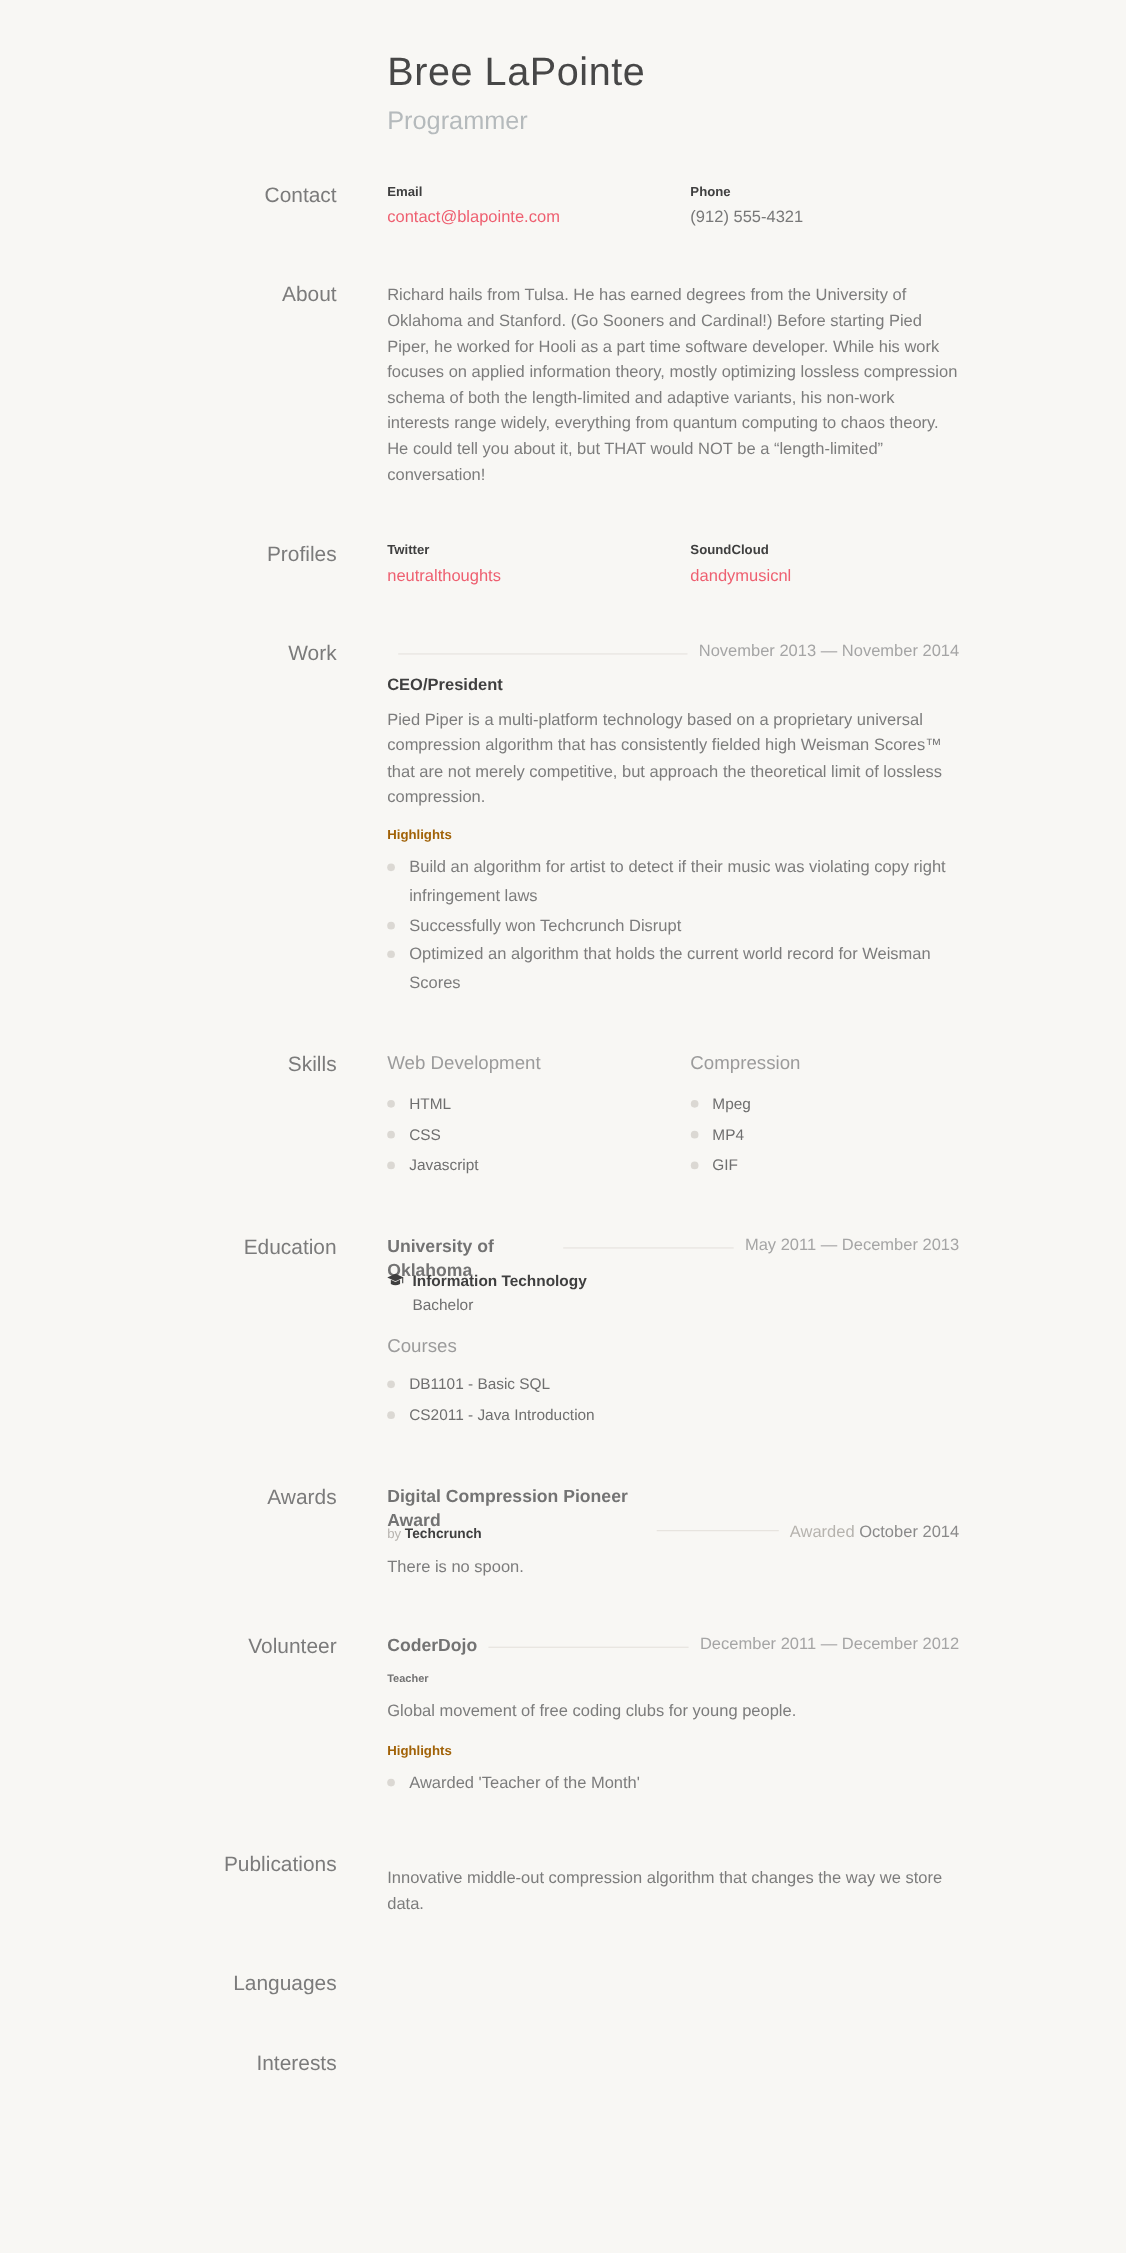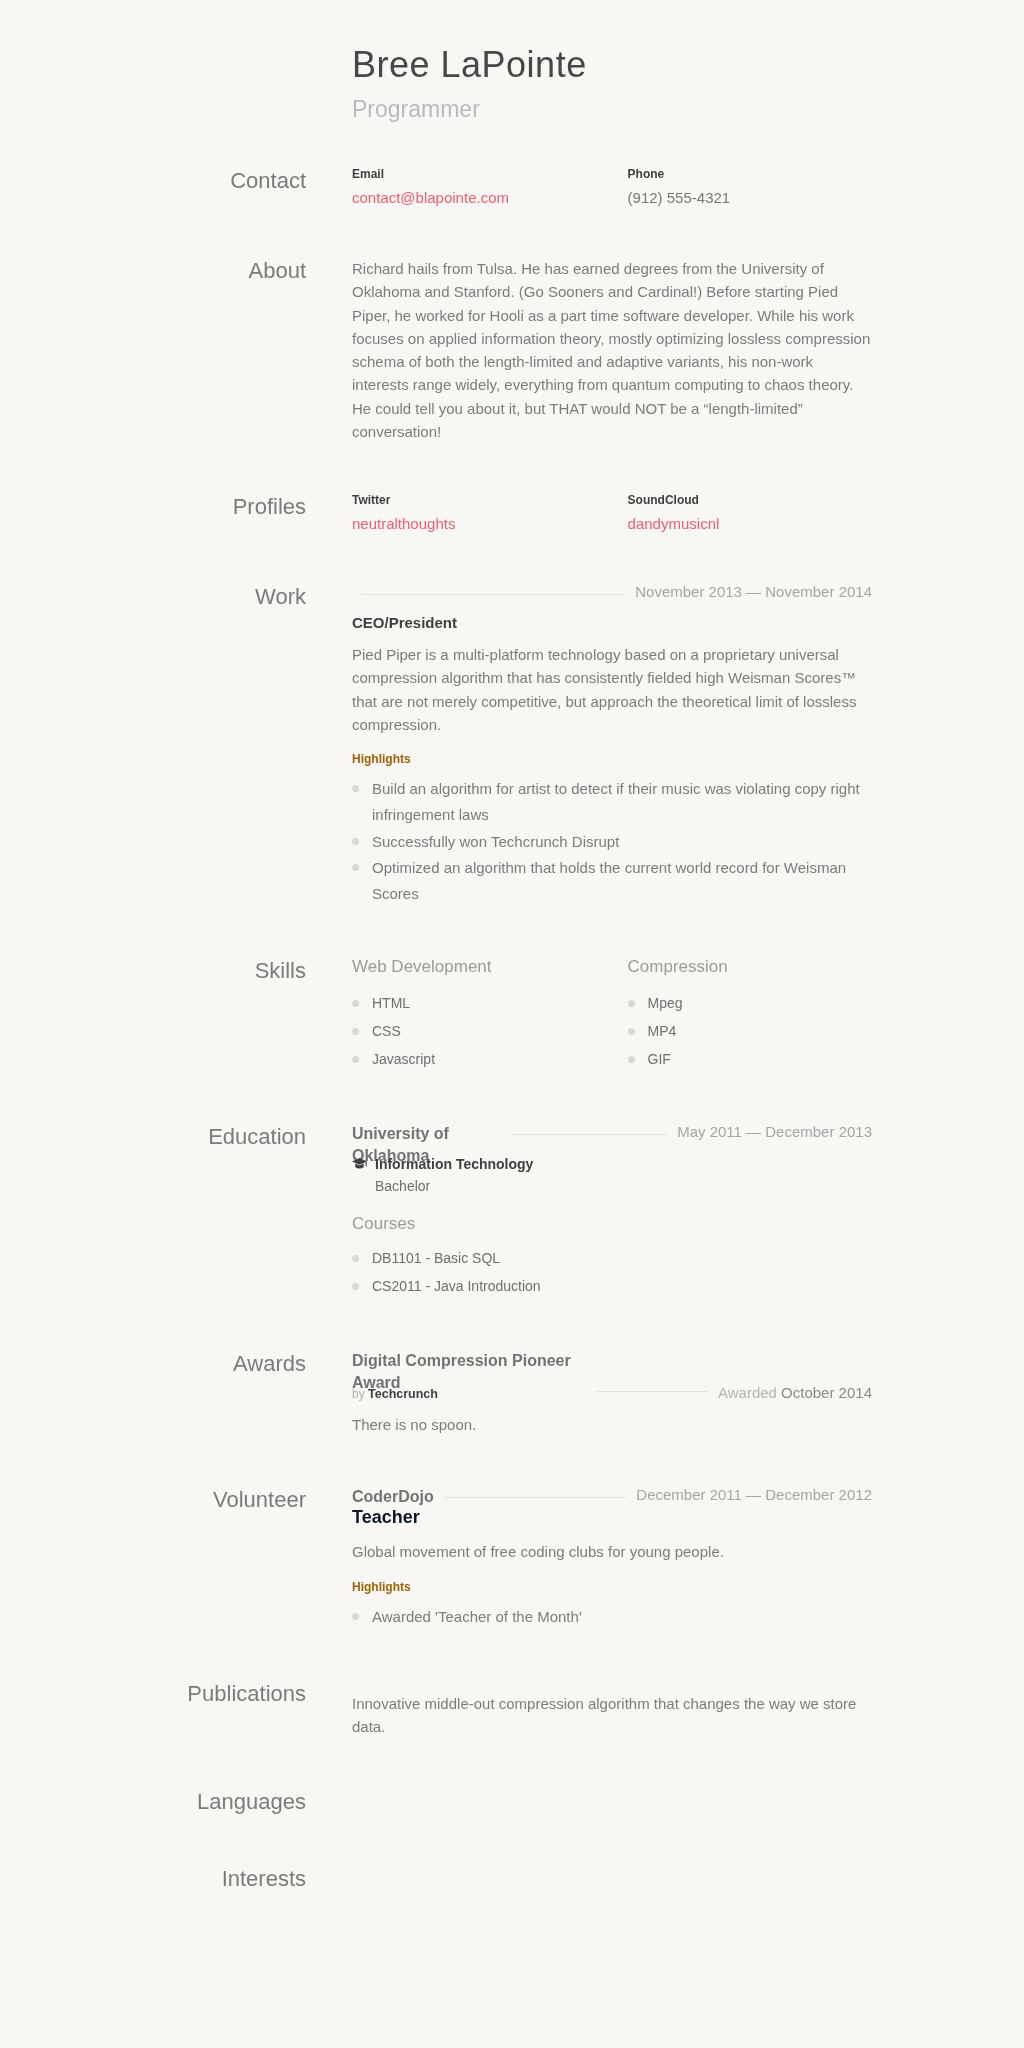--- a/index.html
+++ b/index.html
@@ -17,21 +17,21 @@
 
   
   .resume-header { margin-left: 180px; margin-bottom: 44px; }
   .person-name { font-size: 36px; font-weight: 300; color: #474747; letter-spacing: 0.5px; margin-bottom: 10px; }
   .person-title { font-size: 23px; font-weight: 300; color: #b5babc; }
 
   
   .section { display: flex; margin-bottom: 50px; }
   .section-label {
     width: 134px; min-width: 134px; margin-right: 46px;
-    text-align: right; font-size: 22px; font-weight: 300; color: #7b7b7b;
+    text-align: right; font-size: 19px; font-weight: 300; color: #7b7b7b;
     line-height: 1.1; padding-top: 2px;
   }
   .section-content { width: 520px; }
 
   .two-col { display: grid; grid-template-columns: 53% 47%; }
   .mini-label { font-size: 12px; font-weight: 700; color: #3f3f3f; margin-bottom: 8px; }
   .link { font-size: 15px; color: #ee5f70; text-decoration: none; cursor: pointer; }
   .plain-value { font-size: 15px; color: #787878; }
 
   .body-text { font-size: 15px; line-height: 1.55; color: #7c7c7c; }
@@ -39,21 +39,21 @@
   
   .entry-head { display: flex; align-items: flex-start; }
   .rule { flex: 1; height: 1px; background: #e5e2dd; margin: 0 10px; margin-top: 11px; min-width: 30px; }
   .date { font-size: 15px; color: #a5a5a5; white-space: nowrap; }
   .entry-title { font-size: 16px; font-weight: 700; color: #737373; line-height: 1.35; }
   .title-narrow-edu { max-width: 150px; }
   .title-narrow-award { max-width: 235px; }
   .title-narrow-pub { max-width: 205px; }
 
   .position { font-size: 15px; font-weight: 700; color: #3f3f3f; margin-top: 14px; }
-  .position-sm { font-size: 18px; font-weight: 600; color: #0f172a; }
+  .position-sm { font-size: 10px; font-weight: 600; color: #737373; margin-top: 14px; }
   .summary { margin-top: 12px; }
   .highlights-label { font-size: 12px; font-weight: 700; color: #a16207; margin-top: 16px; }
   .bullet-list { margin-top: 10px; }
   .bullet-item { display: flex; align-items: flex-start; font-size: 15px; color: #7c7c7c; line-height: 1.75; }
   .dot { width: 7px; min-width: 7px; height: 7px; border-radius: 50%; background: #dbd8d3; margin-right: 13px; margin-top: 9px; }
 
   
   .group-name { font-size: 17px; font-weight: 400; color: #9b9b9b; margin-bottom: 12px; }
   .kw-item { display: flex; align-items: flex-start; font-size: 14px; color: #6f6f6f; line-height: 2.0; }
   .kw-item .dot { margin-top: 11px; }

